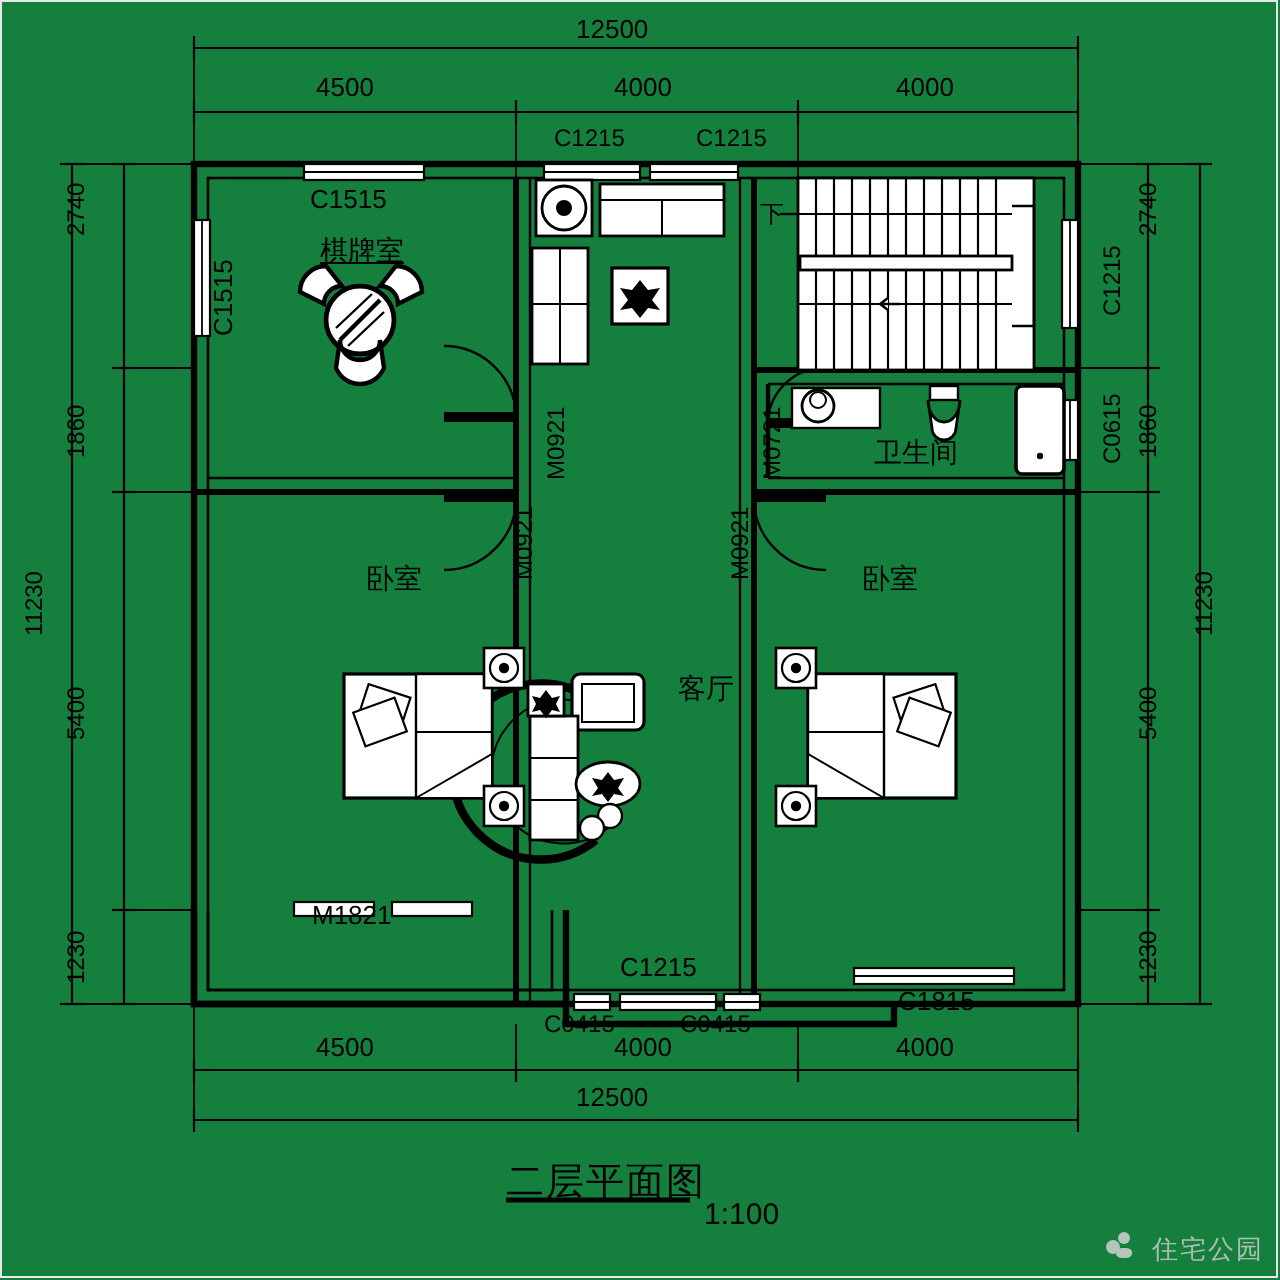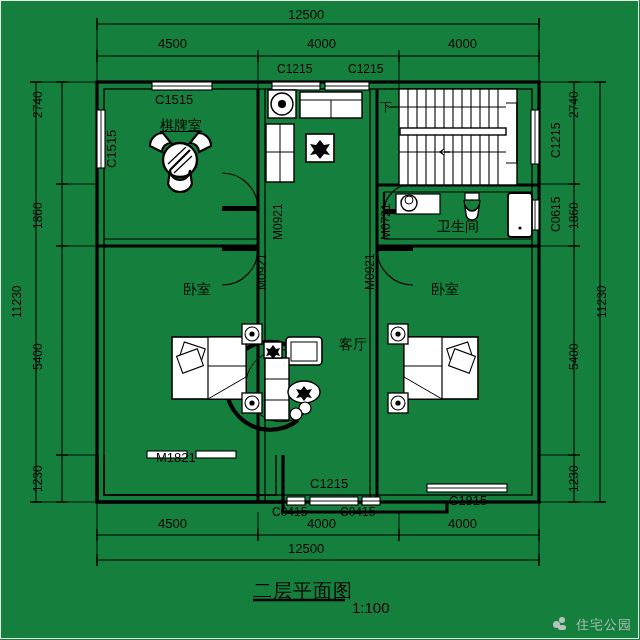--- a/index.html
+++ b/index.html
@@ -2,21 +2,21 @@
 <html><head>
 <meta charset="utf-8">
 <style>
   html,body{margin:0;padding:0;background:#ffffff;}
   body{width:640px;height:640px;overflow:hidden;
        font-family:"Liberation Sans","DejaVu Sans",sans-serif;color:#000;}
   #sheet{position:relative;width:640px;height:640px;background:#15803d;}
   .abs{position:absolute;}
   svg{display:block;}
   #plan-svg{position:absolute;left:0;top:0;}
-  .wm{position:absolute;right:8px;bottom:6px;display:flex;align-items:flex-end;gap:6px;
+  .wm{position:absolute;right:8px;bottom:6px;display:flex;align-items:flex-start;gap:6px;
       color:#c9c9c9;font-size:13px;letter-spacing:1px;opacity:.85;}
   .wm .logo{width:17px;height:17px;position:relative;}
   .wm .logo i{position:absolute;background:#d2d2d2;border-radius:50%;}
   .wm .logo i:nth-child(1){width:7px;height:7px;left:0;top:4px;}
   .wm .logo i:nth-child(2){width:6px;height:6px;left:6px;top:0px;}
   .wm .logo i:nth-child(3){width:8px;height:5px;left:5px;top:8px;border-radius:40%;}
   .sheetborder{position:absolute;left:0;top:0;width:639px;height:639px;
                border:1px solid #e8e8e8;box-sizing:border-box;}
 </style>
 </head>

